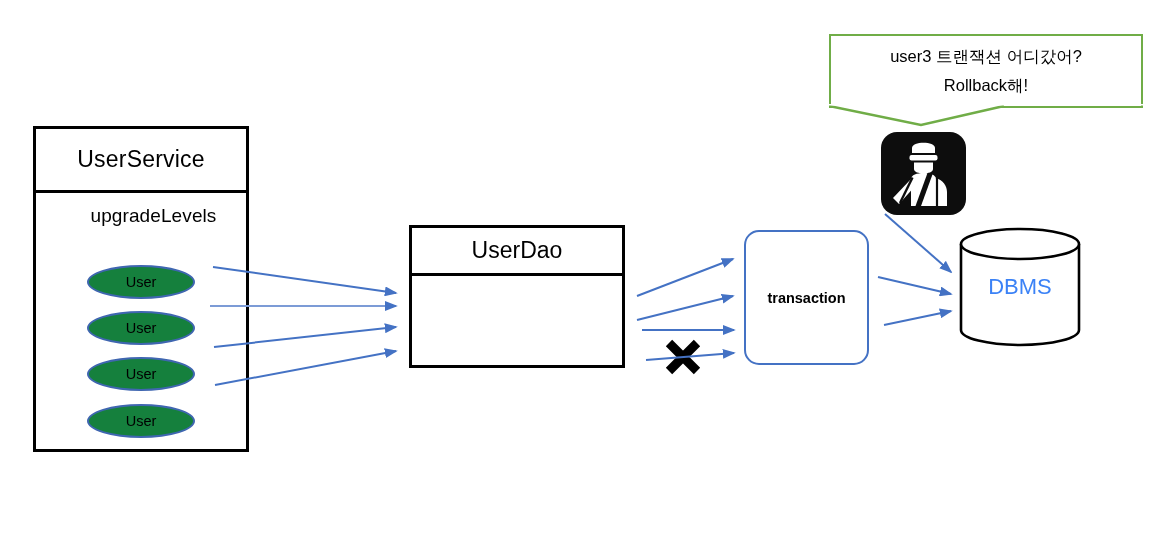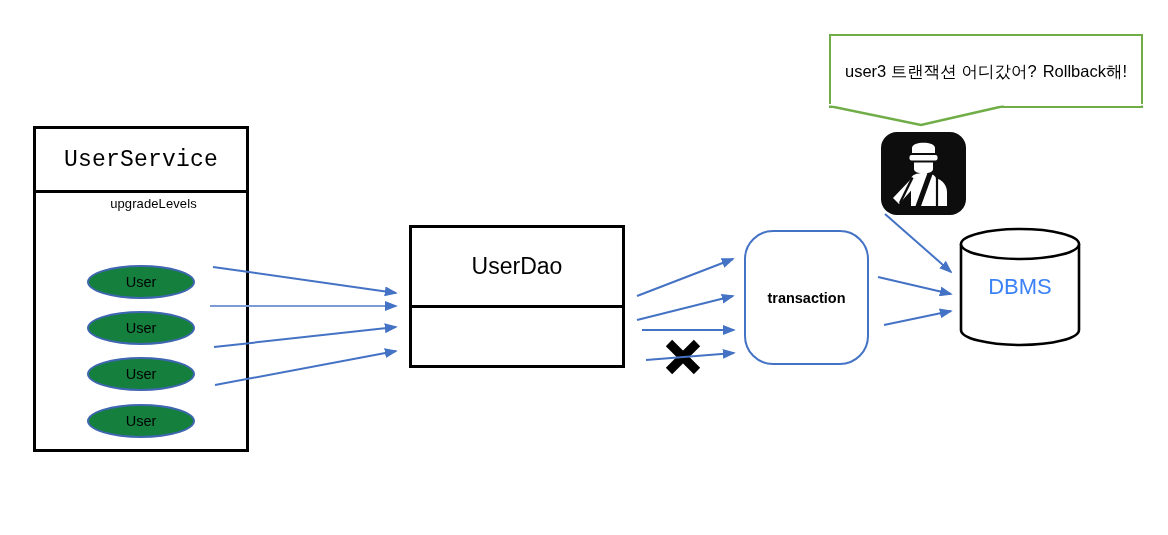--- a/index.html
+++ b/index.html
@@ -32,31 +32,30 @@
   #user-service-title {
     height: 64px;
     border-bottom: 3px solid #000000;
     box-sizing: border-box;
     display: flex;
     align-items: center;
     justify-content: center;
     font-size: 23px;
     color: #000000;
     letter-spacing: 0.2px;
-    font-family: Liberation Mono, monospace;
   }
   #user-service-body {
     position: relative;
     height: 256px;
   }
   #upgrade-levels-label {
     text-align: center;
-    font-size: 13px;
-    color: #000000;
-    padding-top: 3px;
+    font-size: 19px;
+    color: #000000;
+    padding-top: 12px;
     letter-spacing: 0.1px;
     margin-left: 25px;
   }
 
   .user-ellipse {
     position: absolute;
     left: 50%;
     transform: translateX(-50%);
     width: 108px;
     height: 34px;
@@ -75,21 +74,21 @@
   #user-dao-box {
     left: 409px;
     top: 225px;
     width: 216px;
     height: 143px;
     border: 3px solid #000000;
     box-sizing: border-box;
     background: #ffffff;
   }
   #user-dao-title {
-    height: 80px;
+    height: 48px;
     border-bottom: 3px solid #000000;
     box-sizing: border-box;
     display: flex;
     align-items: center;
     justify-content: center;
     font-size: 23px;
     color: #000000;
   }
   #user-dao-body {
     height: 73px;
@@ -100,21 +99,21 @@
     color: #000000;
   }
 
   
   #transaction-box {
     left: 744px;
     top: 230px;
     width: 125px;
     height: 135px;
     border: 2.6px solid #4472C4;
-    border-radius: 29px;
+    border-radius: 15px;
     box-sizing: border-box;
     background: #ffffff;
     display: flex;
     align-items: center;
     justify-content: center;
     font-size: 14.5px;
     font-weight: bold;
     color: #000000;
   }
 
@@ -141,20 +140,21 @@
   
   #speech-bubble {
     left: 829px;
     top: 34px;
     width: 314px;
     height: 74px;
     border: 2.6px solid #70AD47;
     box-sizing: border-box;
     background: #ffffff;
     display: flex;
+    flex-direction: column;
     align-items: center;
     justify-content: center;
     font-size: 16.5px;
     color: #000000;
     line-height: 1.38;
     gap: 6px;
   }
   #speech-bubble-line-1, #speech-bubble-line-2 { display: block; }
   #speech-bubble-tail {
     left: 829px;

